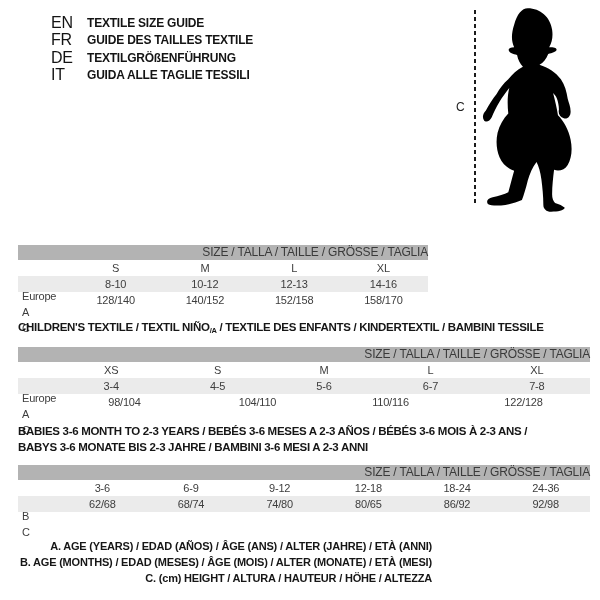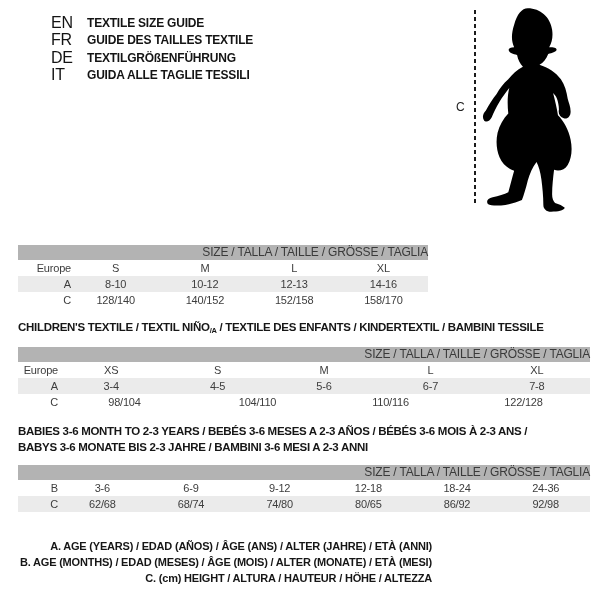--- a/index.html
+++ b/index.html
@@ -33,21 +33,21 @@
   .t2{top:347px;width:572px;}
   .t3{top:465px;width:572px;}
   .band{
     height:15px;line-height:15px;background:#b3b3b3;color:#3a3a3a;
     font-size:12px;letter-spacing:-0.2px;box-sizing:border-box;
     white-space:nowrap;
     text-align:right;
   }
   .trow{display:flex;height:16px;line-height:16px;font-size:11px;color:#3d3d3d;letter-spacing:-0.2px;}
   .trow.shaded{background:#ebebeb;}
-  .lbl{padding-left:4px;box-sizing:border-box;white-space:nowrap;text-align:right;}
+  .lbl{padding-left:4px;box-sizing:border-box;white-space:nowrap;text-align:left;margin-top:28px;}
   .t1 .lbl{width:53px;}
   .t2 .lbl{width:40px;}
   .t3 .lbl{width:40px;}
   .val{flex:1;text-align:center;white-space:nowrap;}
   
   .footnotes{position:absolute;left:20px;top:538px;}
   .fnote{height:16px;line-height:16px;font-size:11px;font-weight:700;letter-spacing:-0.2px;color:#161616;white-space:nowrap;text-align:right;}
 </style>
 </head>
 <body>

